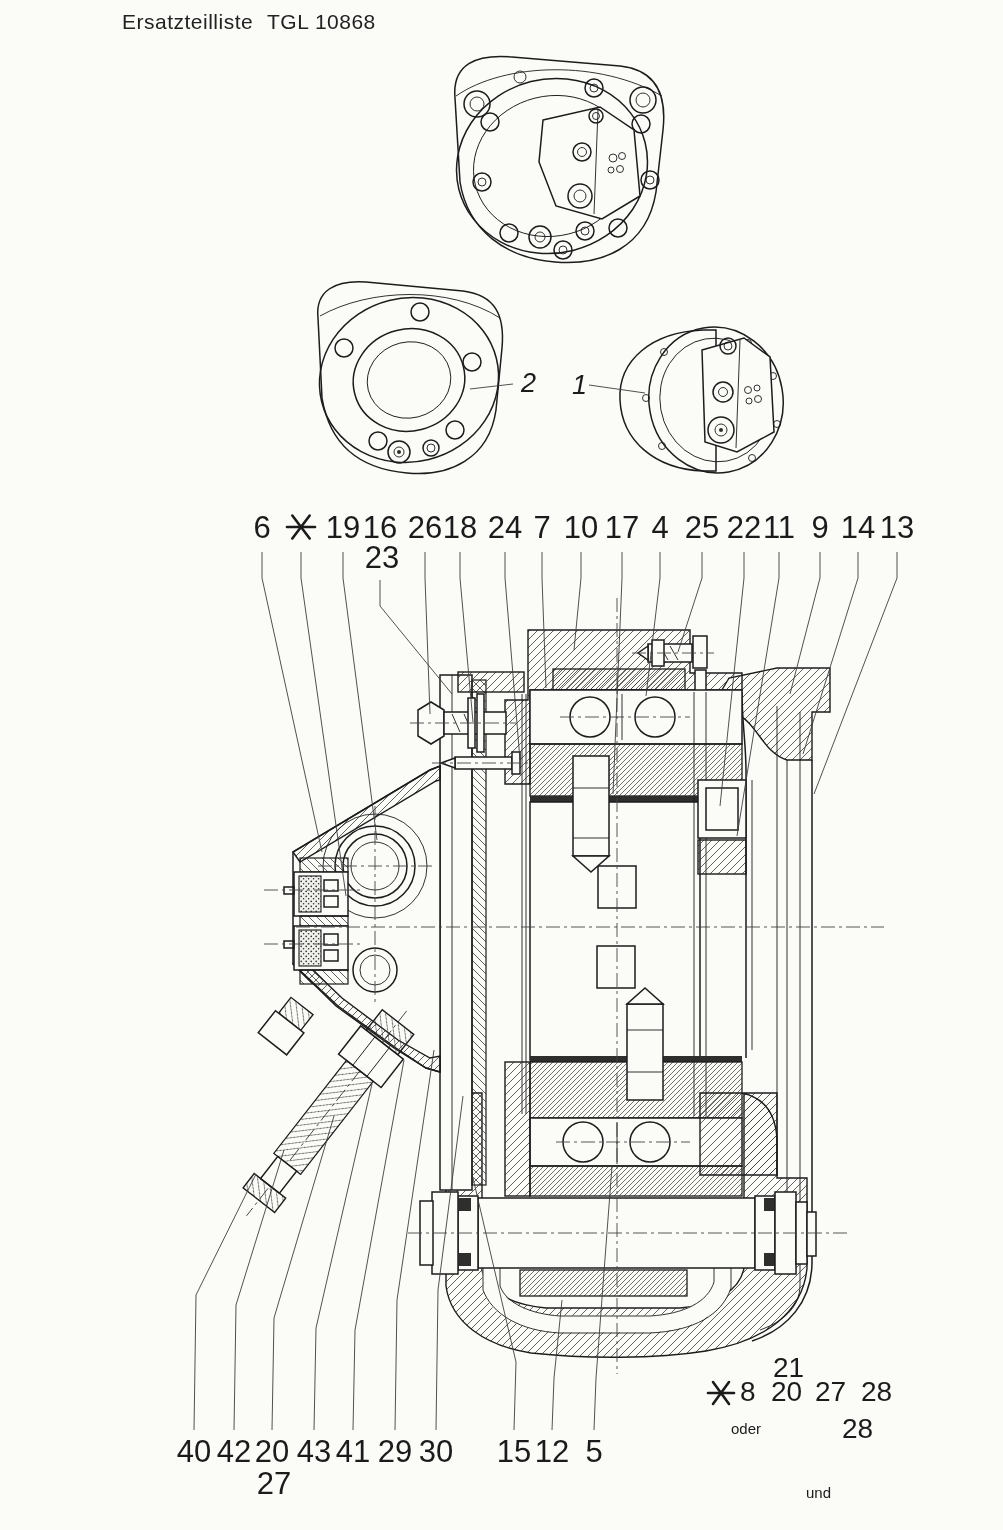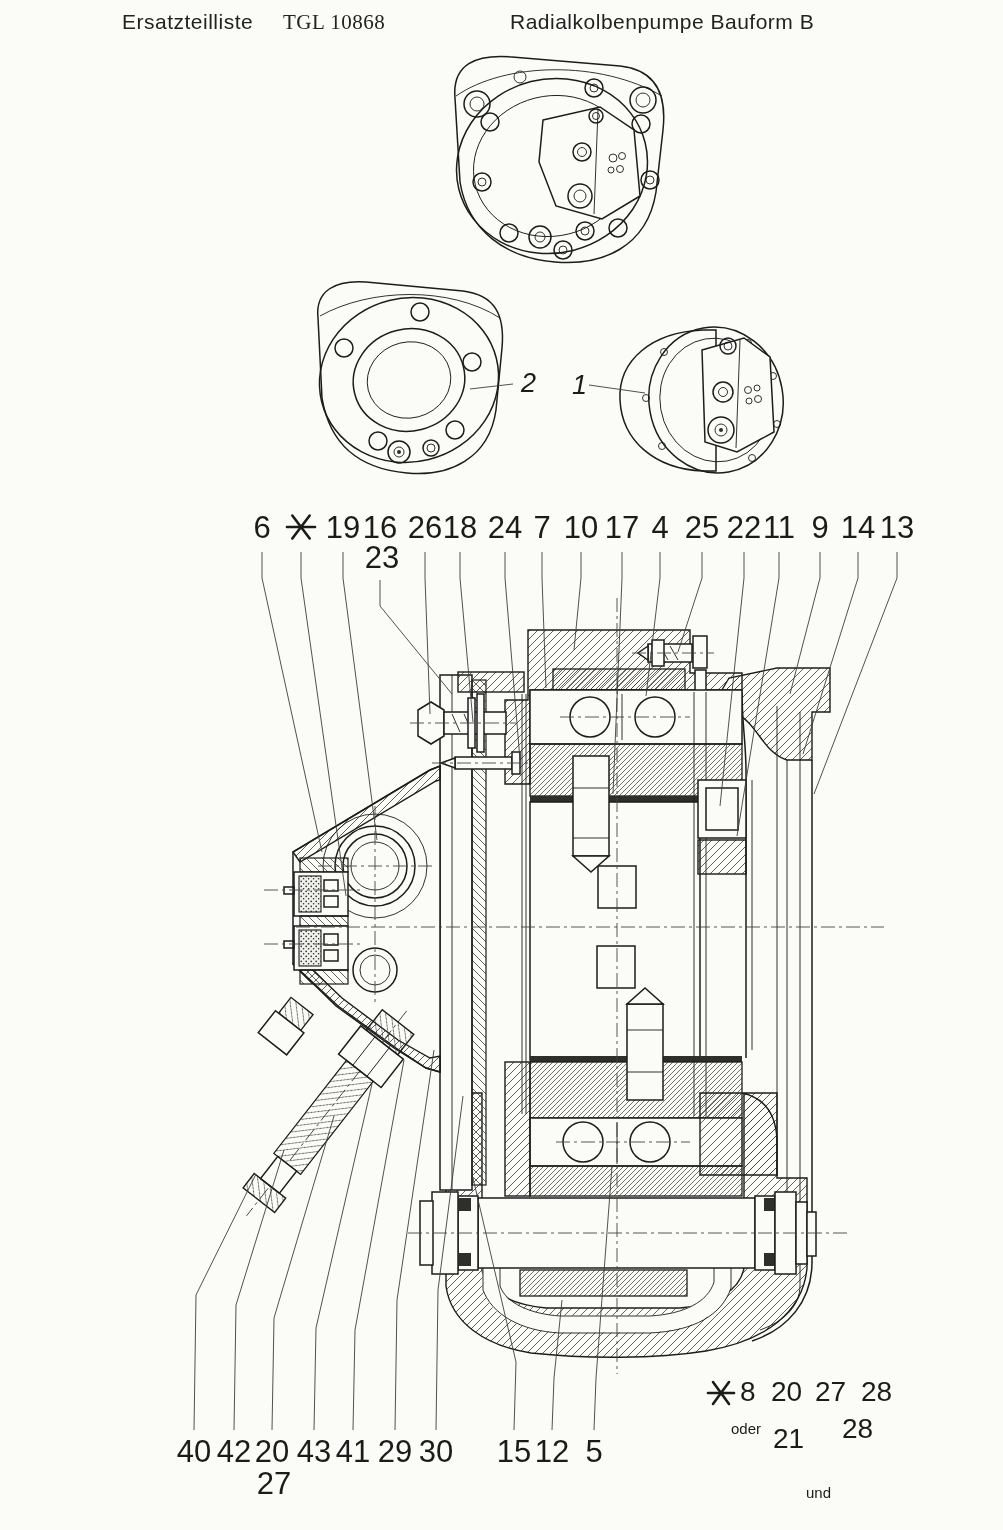--- a/index.html
+++ b/index.html
@@ -3,35 +3,35 @@
 <meta charset="utf-8">
 <style>
   html,body{margin:0;padding:0;background:#d8d8d4;}
   .page{
     position:relative;width:1003px;height:1530px;margin:0 auto;
     background:#fbfbf8;overflow:hidden;
     font-family:"Liberation Sans",sans-serif;color:#1b1b1b;
   }
   .hdr-text{position:absolute;top:10px;font-size:21px;letter-spacing:.5px;color:#222;white-space:nowrap;}
   #hdr-doctype{left:122px;}
-  #hdr-standard{left:283px;font-family:Liberation Serif, serif;}
+  #hdr-standard{left:267px;}
   #hdr-title{left:510px;}
   .fig-label{position:absolute;font-size:27px;font-style:italic;color:#1b1b1b;}
   #lbl-housing{left:521px;top:368px;}
   #lbl-cartridge{left:572px;top:370px;}
   .fn{position:absolute;white-space:nowrap;color:#1b1b1b;}
   .fn-num{font-size:28px;}
   .fn-small{font-size:15px;}
   #fn-star{left:706px;top:1378px;}
   #fn-8{left:740px;top:1376px;}
   #fn-20{left:771px;top:1376px;}
   #fn-27{left:815px;top:1376px;}
   #fn-28{left:861px;top:1376px;}
   #fn-oder{left:731px;top:1420px;}
-  #fn-21{left:773px;top:1423px;}
+  #fn-21{left:773px;top:1352px;}
   #fn-und{left:806px;top:1484px;}
   #fn-28b{left:842px;top:1413px;}
 
   svg{position:absolute;left:0;top:0;}
   .ol{stroke:#1c1c1c;stroke-width:1.5;fill:none;}
   .olw{stroke:#1c1c1c;stroke-width:1.5;fill:#fbfbf8;}
   .thin{stroke-width:.9;}
   .h1{fill:url(#ph1);stroke:#1c1c1c;stroke-width:1.4;}
   .h2{fill:url(#ph2);stroke:#1c1c1c;stroke-width:1.2;}
   .hd{fill:url(#phd);stroke:#1c1c1c;stroke-width:1.3;}
@@ -42,21 +42,20 @@
   .callout-num{font-family:"Liberation Sans",sans-serif;font-size:31px;fill:#1b1b1b;text-anchor:middle;}
   .starline{stroke:#1b1b1b;stroke-width:2.6;stroke-linecap:round;}
 </style>
 </head>
 <body>
 
 <div class="page">
 
   <div class="hdr-text" id="hdr-doctype">Ersatzteilliste</div>
   <div class="hdr-text" id="hdr-standard">TGL 10868</div>
-  <div class="hdr-text" id="hdr-title">Radialkolbenpumpe Bauform B</div>
 
   <svg width="1003" height="1530" viewBox="0 0 1003 1530">
     <defs>
       <pattern id="ph1" width="8" height="8" patternUnits="userSpaceOnUse">
         <path d="M0,8 L8,0" stroke="#3a3a38" stroke-width=".8"></path>
       </pattern>
       <pattern id="ph2" width="8" height="8" patternUnits="userSpaceOnUse">
         <path d="M0,0 L8,8" stroke="#3a3a38" stroke-width=".8"></path>
       </pattern>
       <pattern id="phd" width="5" height="5" patternUnits="userSpaceOnUse">

